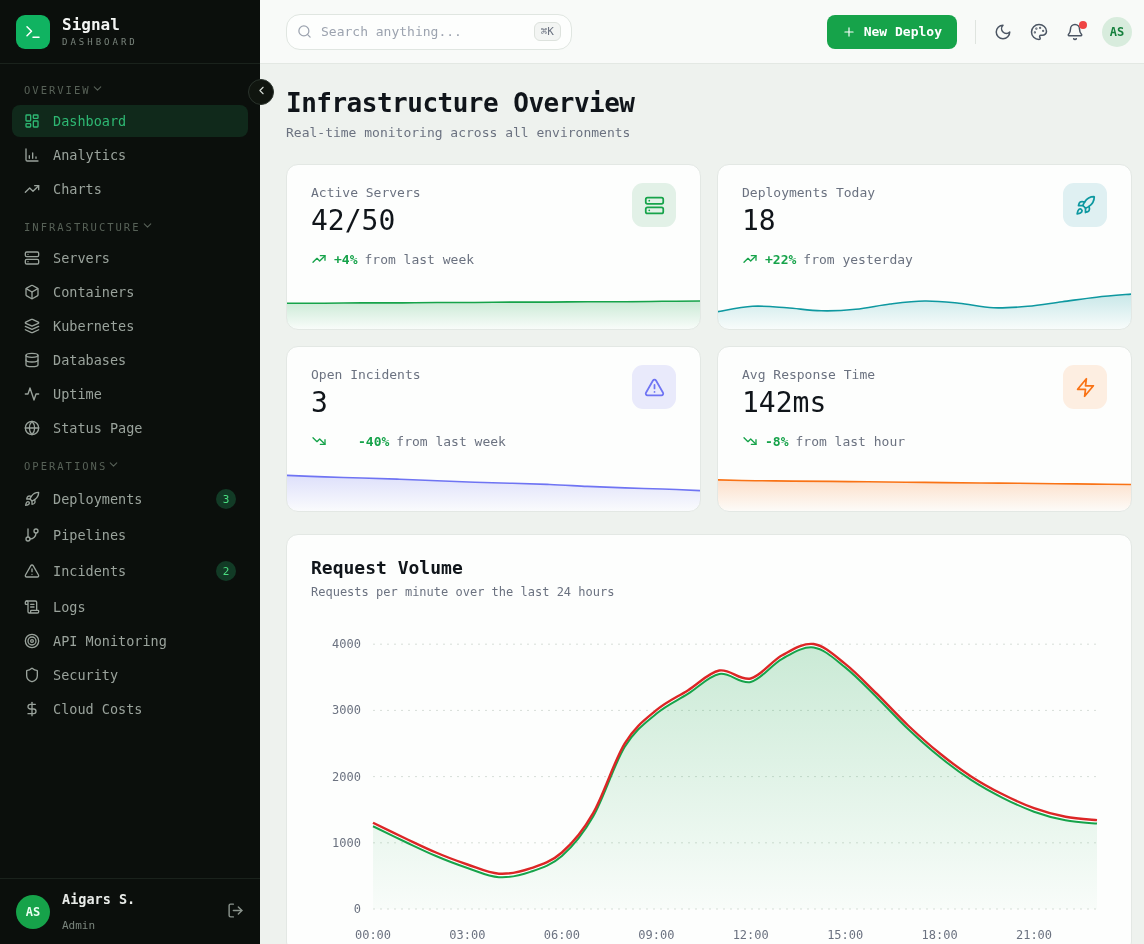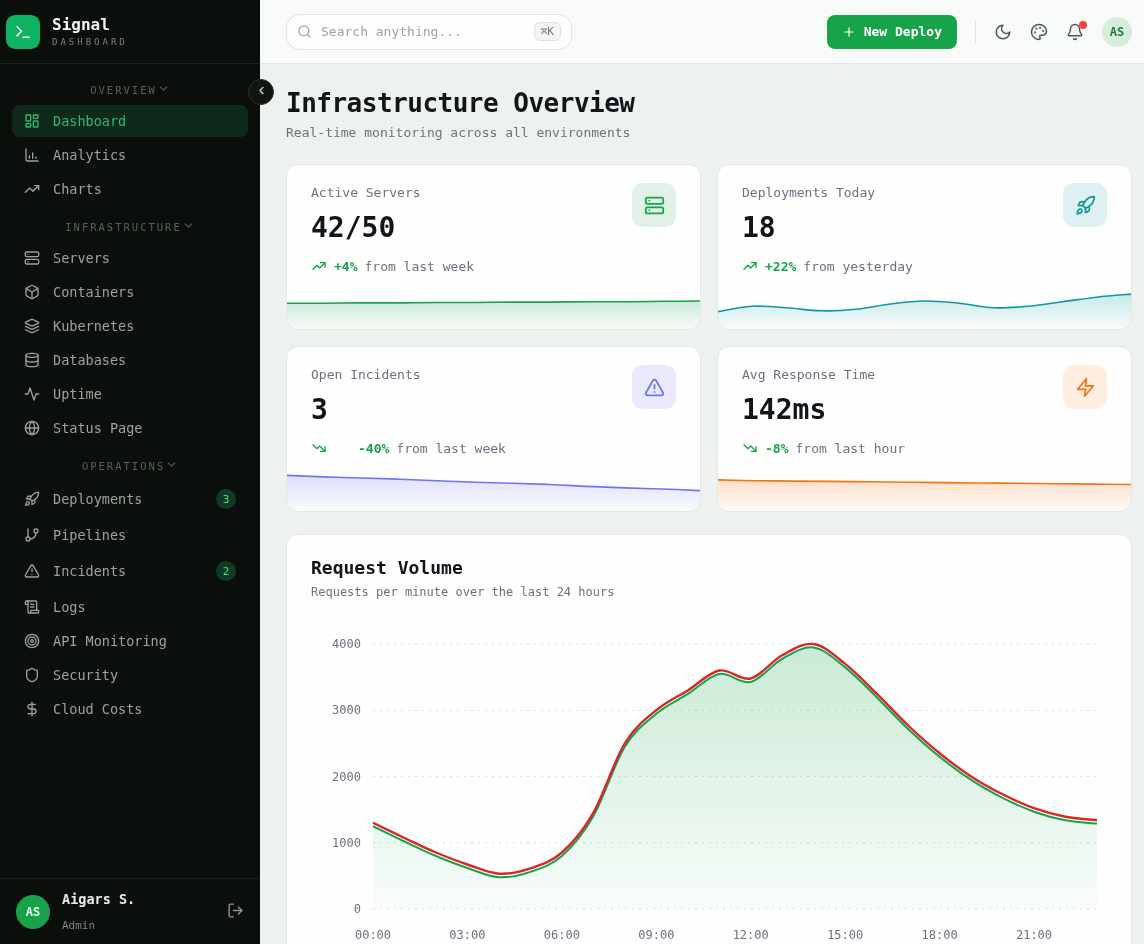--- a/index.html
+++ b/index.html
@@ -3,30 +3,30 @@
 <meta charset="utf-8">
 <style>
   * { margin:0; padding:0; box-sizing:border-box; }
   html,body { width:1144px; height:944px; overflow:hidden; background:#eef2ee;
     font-family:"DejaVu Sans Mono","Liberation Mono",monospace; }
   .app { width:1144px; height:944px; display:flex; position:relative; overflow:hidden; }
 
   
   .sidebar { width:260px; min-width:260px; height:100%; background:#0b0f0c; color:#9aa39c;
     display:flex; flex-direction:column; position:relative; }
-  .brand { display:flex; align-items:center; gap:12px; padding:14px 6px; height:64px;
+  .brand { display:flex; align-items:center; gap:12px; padding:14px 16px; height:64px;
     border-bottom:1px solid #1a221c; }
   .logo-box { width:34px; height:34px; border-radius:9px; background:#10b361; color:#fff;
     display:flex; align-items:center; justify-content:center; }
   .logo-box svg { width:18px; height:18px; }
   .brand-name { color:#f3f5f3; font-weight:bold; font-size:16px; line-height:1.1; }
   .brand-sub { color:#7a857d; font-size:9px; letter-spacing:3px; margin-top:3px; }
 
   .nav { flex:1; overflow:hidden; padding:6px 12px 0; }
-  .nav-header { display:flex; align-items:center; justify-content:center;
+  .nav-header { display:flex; align-items:center; justify-content:flex-start;
     padding:12px 12px 8px; font-size:10.5px; letter-spacing:2px; color:#576157; cursor:pointer; }
   .nav-header .chev svg { width:13px; height:13px; }
   .nav-item { display:flex; align-items:center; gap:13px; padding:8px 12px; border-radius:8px;
     font-size:13.5px; color:#9aa39c; cursor:pointer; margin-bottom:2px; }
   .nav-item .nav-icon { display:flex; }
   .nav-item .nav-icon svg { width:16px; height:16px; }
   .nav-item.active { background:#10291b; color:#2eb873; }
   .nav-badge { margin-left:auto; background:#123b26; color:#4ade80; width:20px; height:20px;
     border-radius:50%; font-size:11px; display:flex; align-items:center; justify-content:center; }
 
@@ -69,21 +69,21 @@
     font-size:12px; font-weight:bold; display:flex; align-items:center; justify-content:center; cursor:pointer; }
 
   .content { flex:1; padding:24px 26px 0; overflow:hidden; }
   .page-title { font-size:26px; font-weight:bold; color:#10151a; letter-spacing:-0.5px; }
   .page-sub { font-size:13px; color:#6b7280; margin-top:7px; }
 
   .stats-grid { display:grid; grid-template-columns:1fr 1fr; gap:16px; margin-top:24px; }
   .card { background:#fdfefd; border:1px solid #e3e8e4; border-radius:12px; }
   .stat-card { position:relative; height:166px; padding:20px 24px; overflow:hidden; }
   .stat-label { font-size:13px; color:#6b7280; }
-  .stat-value { font-size:28px; font-weight:bold; color:#10151a; margin-top:11px; }
+  .stat-value { font-size:28px; font-weight:normal; color:#10151a; margin-top:4px; }
   .stat-trend { display:flex; align-items:center; gap:7px; margin-top:14px; font-size:13px; color:#6b7280; }
   .trend-icon { display:flex; }
   .trend-icon svg { width:16px; height:16px; }
   .trend-pct { font-weight:bold; }
   .stat-icon { position:absolute; top:18px; right:24px; width:44px; height:44px; border-radius:11px;
     display:flex; align-items:center; justify-content:center; }
   .stat-icon svg { width:21px; height:21px; }
   .sparkline { position:absolute; left:0; right:0; bottom:0; width:100%; height:48px; display:block; }
 
   .chart-card { margin-top:22px; padding:22px 24px; height:420px; }

